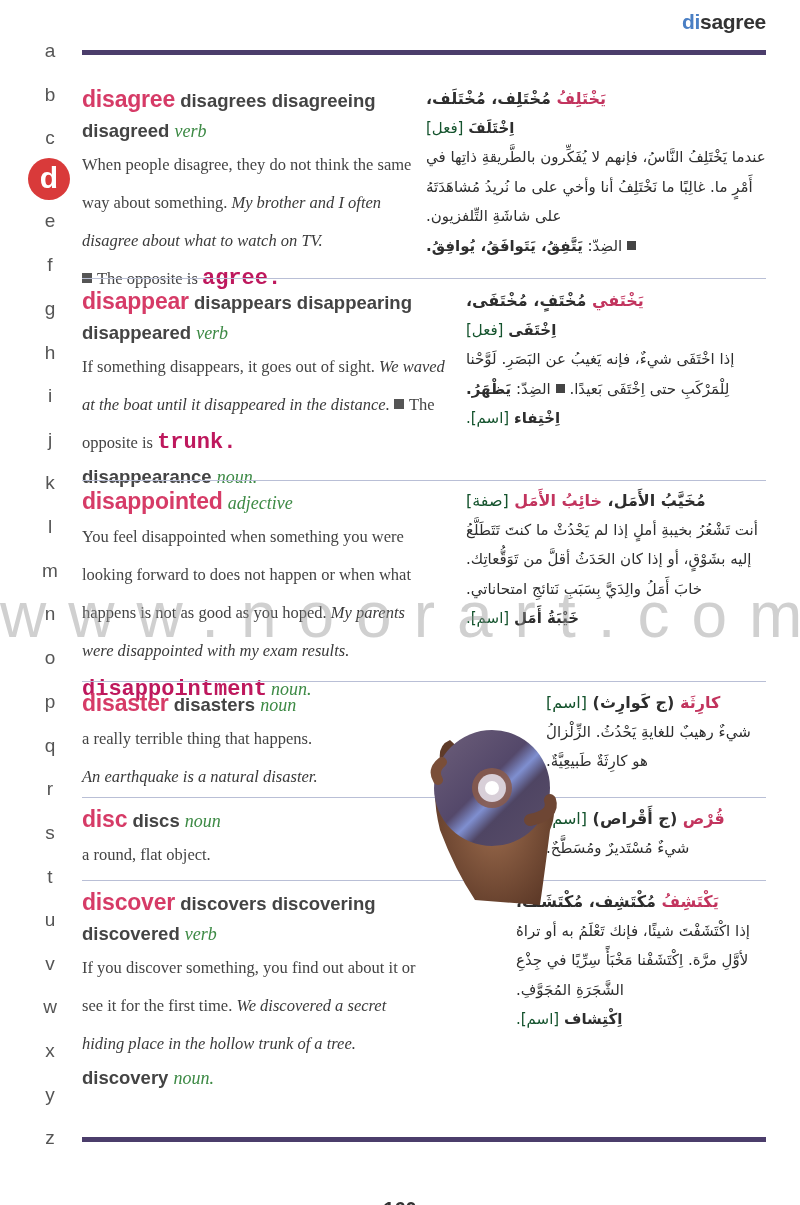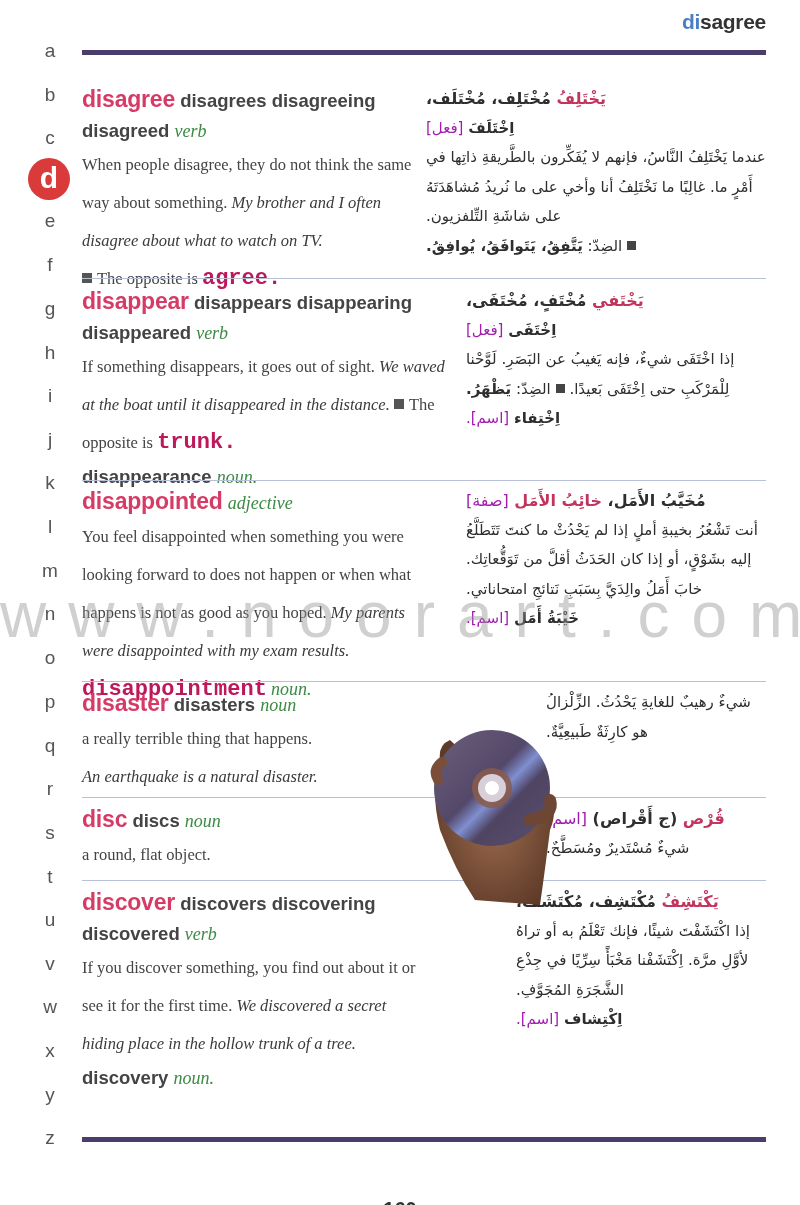--- a/index.html
+++ b/index.html
@@ -42,21 +42,21 @@
     .head-line { font-family: "Liberation Sans", sans-serif; font-weight: bold; color: #444; font-size: 18.5px; line-height: 30px; white-space: nowrap; }
     .hw { color: #d63b67; font-size: 23px; letter-spacing: -0.2px; }
     .pos { font-family: "Liberation Serif", serif; font-style: italic; font-weight: normal; color: #3d8a45; font-size: 18px; }
     .def { font-size: 16.5px; line-height: 38px; color: #444; }
     .def i { color: #3a3a3a; }
     .def b { font-family: Liberation Mono, monospace; color: #be185d; font-size: 22px; }
     .sq { display: inline-block; width: 10px; height: 10px; background: #555; margin-right: 5px; vertical-align: 1px; }
     .sq-ar { display: inline-block; width: 9px; height: 9px; background: #444; margin-left: 5px; vertical-align: 1px; }
     .ar .ar-hw { font-weight: bold; color: #2e2e2e; font-size: 16px; }
     .ar .ar-hw .pink { color: #c2345e; }
-    .ar .tag { color: #a21caf; }
+    .ar .tag { color: #14532d; }
     .ar b { font-weight: bold; }
     .watermark {
       position: absolute; left: 0; top: 578px; width: 792px;
       font-family: "Liberation Sans", sans-serif; font-size: 64px; letter-spacing: 22px;
       color: rgba(150,150,150,0.45); white-space: nowrap; pointer-events: none;
     }
     .cd-photo { position: absolute; left: 420px; top: 700px; width: 150px; height: 210px; }
   </style>
 </head>
 <body>
@@ -139,20 +139,21 @@
 </div>
 
 <div class="divider" style="top:681px"></div>
 
 <div class="entry" style="top:688px">
   <div class="en">
     <div class="head-line"><span class="hw">disaster</span> <span>disasters</span> <span class="pos">noun</span></div>
     <div class="def"><span>a really terrible thing that happens.</span><br><i>An earthquake is a natural disaster.</i></div>
   </div>
   <div class="ar" style="width:220px">
+    <div class="ar-hw"><span class="pink">كارِثَة</span> <span>(ج كَوارِث)</span> <span class="tag" style="font-weight:normal">[اسم]</span></div>
     <div>شيءٌ رهيبٌ للغايةِ يَحْدُثُ. الزِّلْزالُ هو كارِثَةٌ طَبيعِيَّةٌ.</div>
   </div>
 </div>
 
 <div class="divider" style="top:797px"></div>
 
 <div class="entry" style="top:804px">
   <div class="en">
     <div class="head-line"><span class="hw">disc</span> <span>discs</span> <span class="pos">noun</span></div>
     <div class="def">a round, flat object.</div>

